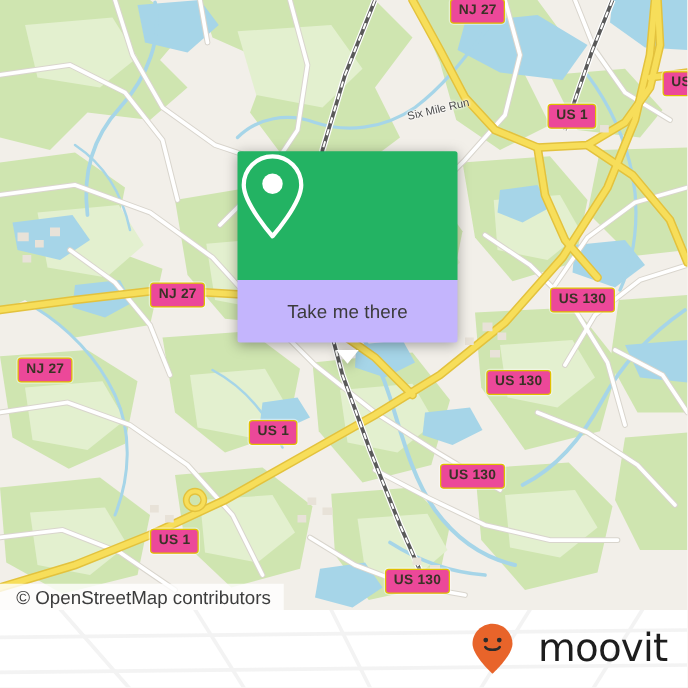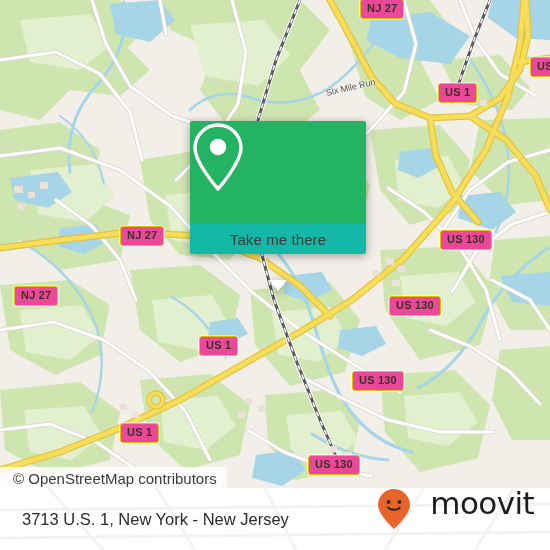--- a/index.html
+++ b/index.html
@@ -47,21 +47,21 @@
   #card{
     position:absolute;left:190px;top:121px;width:176px;
     filter:drop-shadow(0 2px 5px rgba(0,0,0,.34));
   }
   #card-head{
     height:103px;background:#23b363;
     border-radius:2px 2px 0 0;
     display:flex;align-items:center;justify-content:center;
   }
   #card-foot{
-    height:30px;background:#14b8a6;
+    height:50px;background:#c4b5fd;
     border-radius:0 0 2px 2px;
     display:flex;align-items:center;justify-content:center;
   }
   #card-foot span{
     font-size:15px;color:#3b3b3b;letter-spacing:.1px;
   }
   #card-tail{
     position:absolute;left:50%;margin-left:-9px;top:159px;
     width:0;height:0;
     border-left:9px solid transparent;
@@ -86,21 +86,21 @@
   #footer-watermark{
     position:absolute;left:0;top:0;width:550px;height:62px;opacity:.10;
   }
   #footer-title{
     position:absolute;left:22px;top:0;height:62px;
     display:flex;align-items:center;
     font-size:16.5px;color:#2b2b2b;white-space:nowrap;
   }
   #brand{
     position:absolute;right:16px;top:0;height:62px;
-    display:flex;gap:19px;
+    display:flex;align-items:center;gap:19px;
   }
   #brand-text{
     font-size:31px;color:#1d1d1d;letter-spacing:-.6px;line-height:1;
     font-family:"DejaVu Sans", sans-serif;font-weight:500;
   }
 </style>
 </head>
 <body>
 
 <div id="root">
@@ -311,21 +311,20 @@
         <path d="M40 -10 L110 70"></path>
         <path d="M150 -10 L200 70"></path>
         <path d="M260 -10 L300 70"></path>
         <path d="M430 -10 L380 70"></path>
         <path d="M520 -10 L470 70"></path>
         <path d="M0 22 L550 16"></path>
         <path d="M0 50 L550 44"></path>
       </g>
     </svg>
 
-    <div id="footer-title">3713 U.S. 1, New York - New Jersey</div>
 
     <div id="brand">
       <svg width="34" height="42" viewBox="0 0 34 42">
         <path d="M17 1 C8.2 1 1 8.2 1 17 C1 26.5 17 41 17 41 C17 41 33 26.5 33 17 C33 8.2 25.8 1 17 1 Z" fill="#e8642a"></path>
         <circle cx="11.6" cy="14" r="1.9" fill="#2b2b2b"></circle>
         <circle cx="22.4" cy="14" r="1.9" fill="#2b2b2b"></circle>
         <path d="M11.2 19.6 C13 22.6 21 22.6 22.8 19.6" fill="none" stroke="#2b2b2b" stroke-width="2" stroke-linecap="round"></path>
       </svg>
       <span id="brand-text">moovit</span>
     </div>

